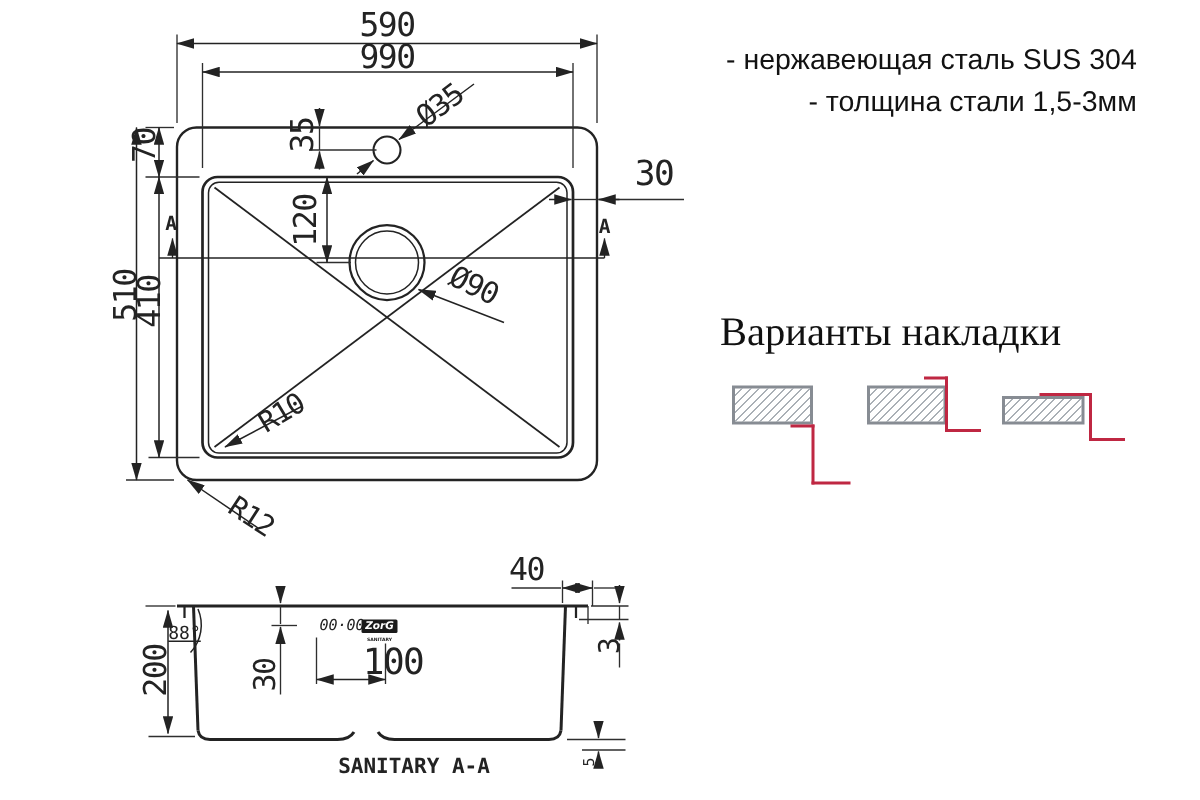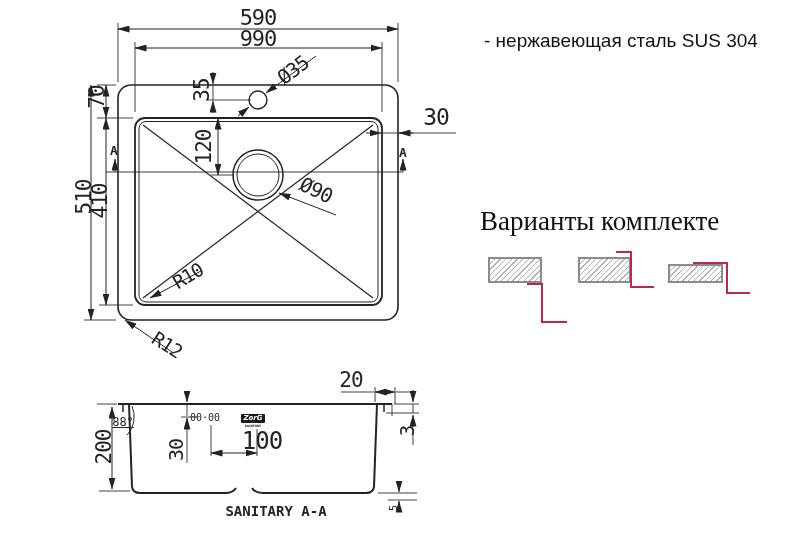--- a/index.html
+++ b/index.html
@@ -144,40 +144,41 @@
   <div class="lbl rot90" style="left:202px;top:90px;font-size:21px;">35</div>
   <div class="lbl rot90" style="left:204px;top:147px;font-size:21px;">120</div>
   <div class="lbl" style="left:436px;top:117px;font-size:23px;">30</div>
   <div class="lbl" style="left:293px;top:70px;font-size:20px;transform:translate(-50%,-50%) rotate(-37deg);">Ø35</div>
   <div class="lbl" style="left:316px;top:190px;font-size:20px;transform:translate(-50%,-50%) rotate(26deg);">Ø90</div>
   <div class="lbl" style="left:188px;top:276px;font-size:19px;transform:translate(-50%,-50%) rotate(-31deg);">R10</div>
   <div class="lbl" style="left:167px;top:345px;font-size:19px;transform:translate(-50%,-50%) rotate(33deg);">R12</div>
   <div class="lbl mono-bold" style="left:114px;top:150px;font-size:13px;">A</div>
   <div class="lbl mono-bold" style="left:403px;top:152px;font-size:13px;">A</div>
 
-  <div class="lbl" style="left:351px;top:380px;font-size:21px;">20</div>
+  <div class="lbl" style="left:351px;top:380px;font-size:21px;">40</div>
   <div class="lbl rot90" style="left:407px;top:431px;font-size:19px;">3</div>
   <div class="lbl rot90" style="left:104px;top:447px;font-size:21px;">200</div>
   <div class="lbl" style="left:123px;top:422px;font-size:12px;letter-spacing:0;text-decoration:underline;">88°</div>
   <div class="lbl rot90" style="left:176px;top:450px;font-size:20px;">30</div>
   <div class="lbl" style="left:234px;top:441px;font-size:24px;margin-left:28px;">100</div>
   <div class="lbl rot90" style="left:394px;top:508px;font-size:10px;letter-spacing:0;">5</div>
-  <div class="lbl" style="left:205px;top:418px;font-size:10px;letter-spacing:0;">00·00</div>
+  <div class="lbl" style="left:228px;top:418px;font-size:10px;letter-spacing:0;font-style:italic;">00·00</div>
   <div class="lbl mono-bold" style="left:276px;top:511px;font-size:14px;">SANITARY A-A</div>
 
   <div class="logo">
     <div class="logo-main">ZorG</div>
     <div class="logo-sub">SANITARY</div>
   </div>
 
   <div class="features">
     <div>- нержавеющая сталь SUS 304</div>
+    <div>- толщина стали 1,5-3мм</div>
   </div>
 
-  <div class="install-heading">Варианты комплекте</div>
+  <div class="install-heading">Варианты накладки</div>
 
   <div class="variant">
     <div class="slab" style="left:488px;top:257px;width:50px;height:22px;"></div>
     <div class="redseg" style="left:527px;top:283px;width:16px;height:2px;"></div>
     <div class="redseg" style="left:541px;top:283px;width:2px;height:40px;"></div>
     <div class="redseg" style="left:541px;top:321px;width:26px;height:2px;"></div>
   </div>
 
   <div class="variant">
     <div class="slab" style="left:578px;top:257px;width:49px;height:22px;"></div>

